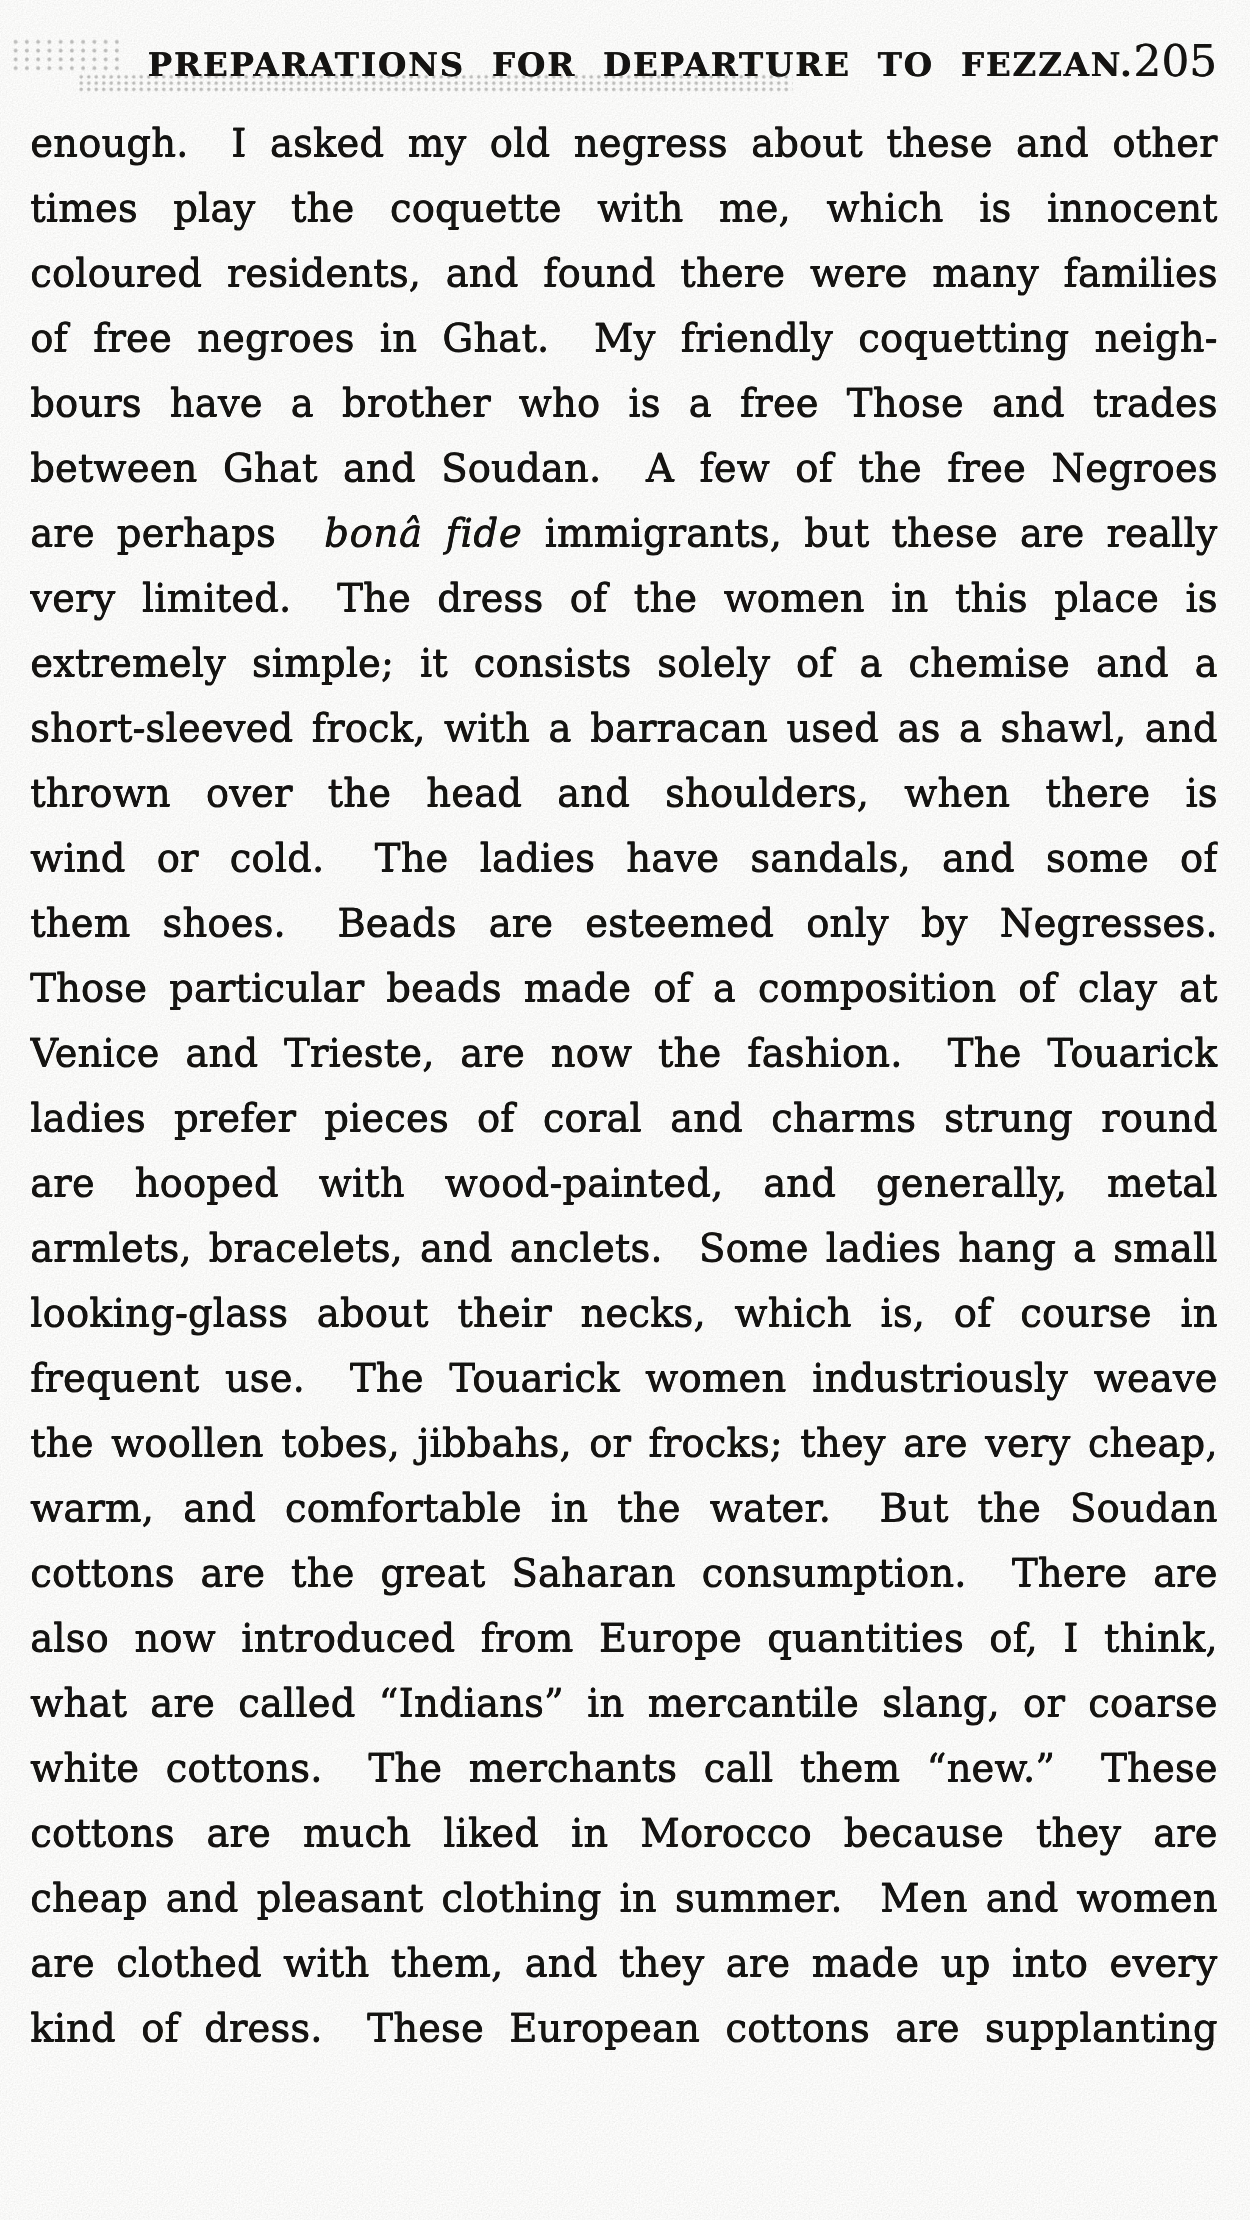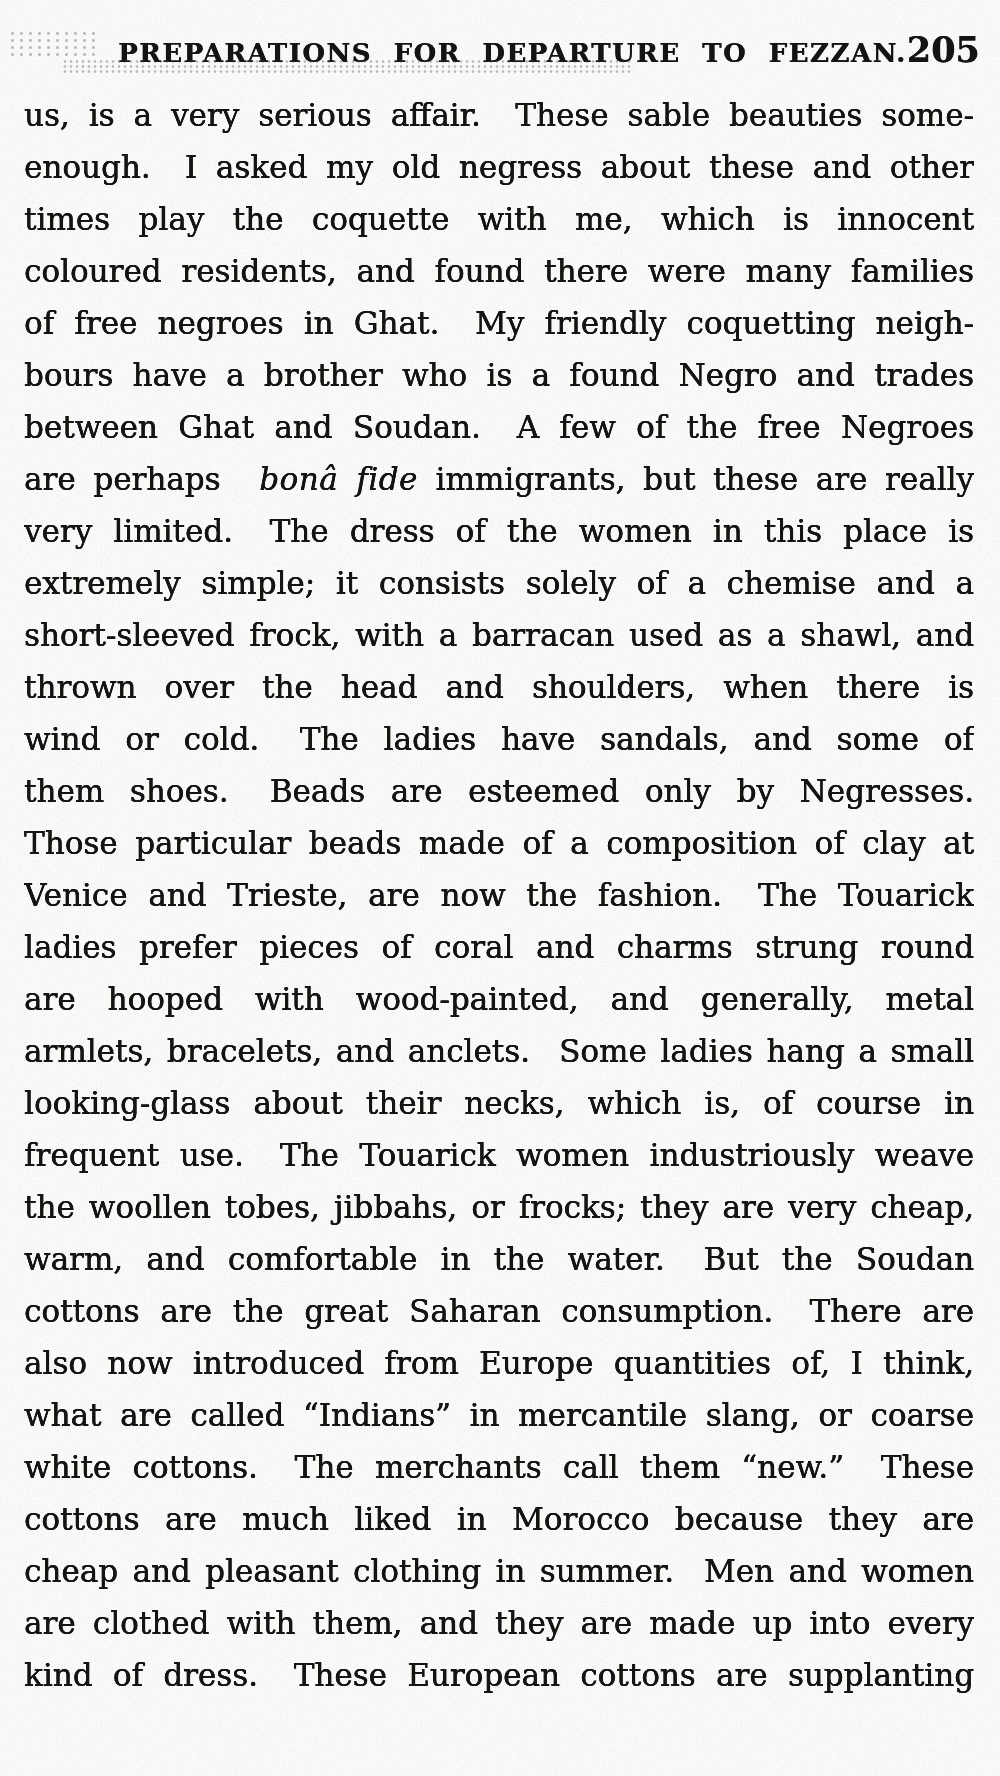--- a/index.html
+++ b/index.html
@@ -31,21 +31,21 @@
     font-size: 26px;
     font-weight: bold;
     letter-spacing: 1.5px;
     word-spacing: 11px;
     white-space: nowrap;
     text-shadow: 0.4px 0 0 #151412;
     margin-top: 24px;
   }
   .page-number {
     font-size: 35px;
-    font-weight: bold;
+    font-weight: normal;
     text-shadow: 0.4px 0 0 #151412;
   }
   
   .body-text {
     position: absolute;
     top: 89px;
     left: 24px;
     width: 950px;
   }
   .text-line {
@@ -104,26 +104,25 @@
 
   <div class="running-header">
     <span class="header-title">PREPARATIONS FOR DEPARTURE TO FEZZAN.</span>
     <span class="page-number">205</span>
   </div>
 
   <div class="scan-smudge"></div>
   <div class="scan-smudge2"></div>
 
   <div class="body-text">
-      <div class="text-line"><span>us, is a very serious affair.  These sable beauties some-</span></div>
       <div class="text-line"><span>enough.  I asked my old negress about these and other</span></div>
       <div class="text-line"><span>times play the coquette with me, which is innocent</span></div>
       <div class="text-line"><span>coloured residents, and found there were many families</span></div>
       <div class="text-line"><span>of free negroes in Ghat.  My friendly coquetting neigh-</span></div>
-      <div class="text-line"><span>bours have a brother who is a found Negro and trades</span></div>
+      <div class="text-line"><span>bours have a brother who is a free Those and trades</span></div>
       <div class="text-line"><span>between Ghat and Soudan.  A few of the free Negroes</span></div>
       <div class="text-line"><span>are perhaps </span><i>bonâ fide</i><span> immigrants, but these are really</span></div>
       <div class="text-line"><span>very limited.  The dress of the women in this place is</span></div>
       <div class="text-line"><span>extremely simple; it consists solely of a chemise and a</span></div>
       <div class="text-line"><span>short-sleeved frock, with a barracan used as a shawl, and</span></div>
       <div class="text-line"><span>thrown over the head and shoulders, when there is</span></div>
       <div class="text-line"><span>wind or cold.  The ladies have sandals, and some of</span></div>
       <div class="text-line"><span>them shoes.  Beads are esteemed only by Negresses.</span></div>
       <div class="text-line"><span>Those particular beads made of a composition of clay at</span></div>
       <div class="text-line"><span>Venice and Trieste, are now the fashion.  The Touarick</span></div>

